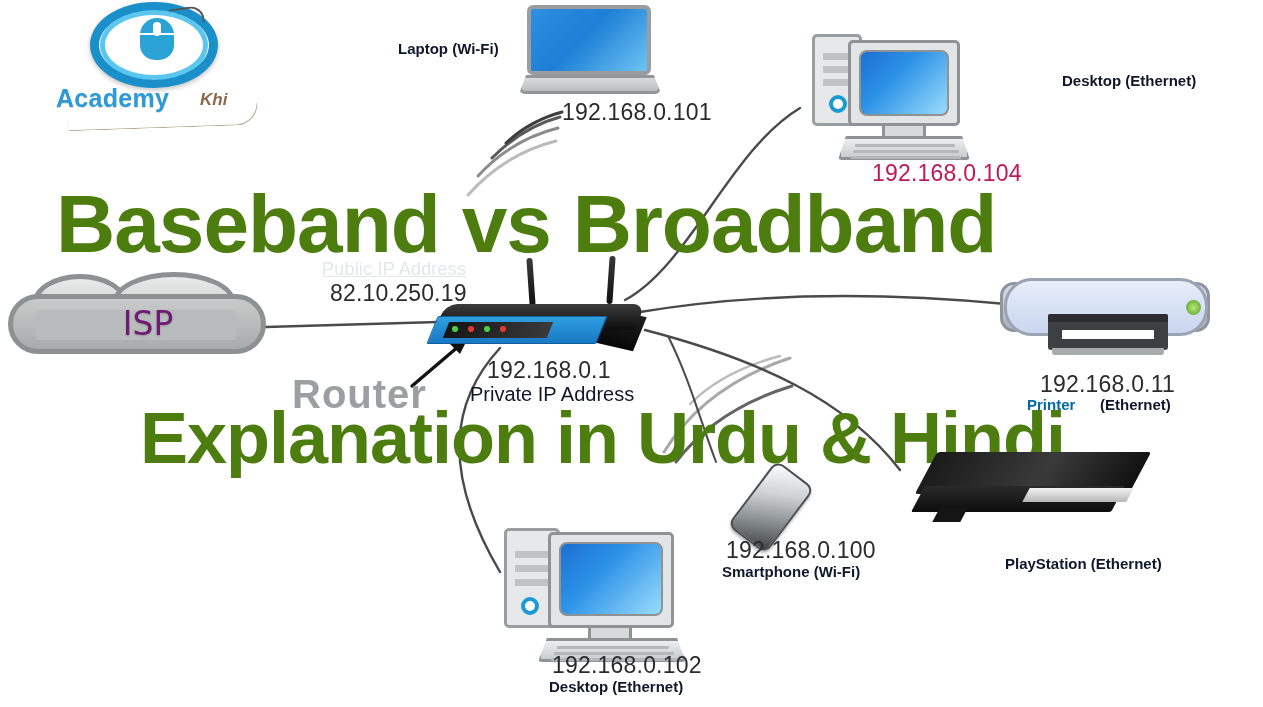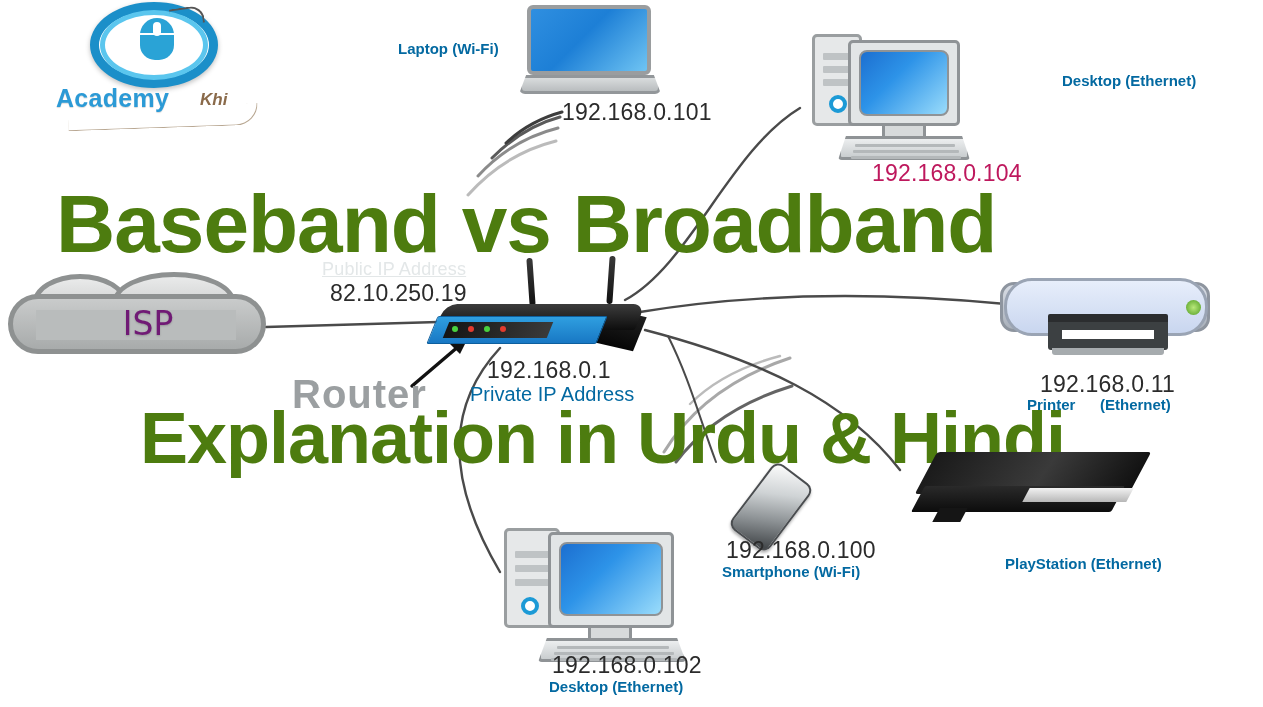--- a/index.html
+++ b/index.html
@@ -76,21 +76,21 @@
     transform:rotate(-2deg);
   }
 
   
   .ip {
     font-size:23px; color:#2b2b2b; white-space:nowrap;
     letter-spacing:.2px;
   }
   .ip.faded  { color:#be185d; }
   .dev {
-    font-size:15px; color:#0369a1; white-space:nowrap; font-weight:bold;
+    font-size:15px; color:#0f172a; white-space:nowrap; font-weight:bold;
   }
   .dev.light { color:#0369a1; }
   .ghost {
     color:#e3e7e8; white-space:nowrap;
   }
 
   
   #cloud { left:8px; top:272px; width:262px; height:84px; }
   .cloud-base {
     position:absolute; left:0; top:22px; width:258px; height:60px;

